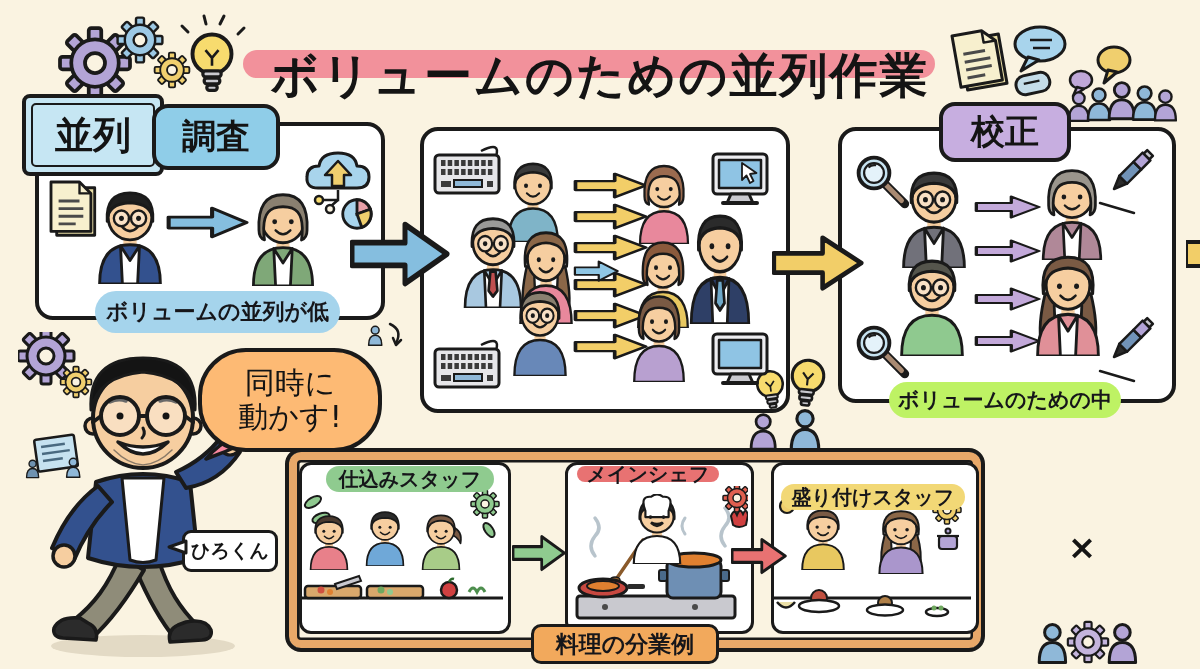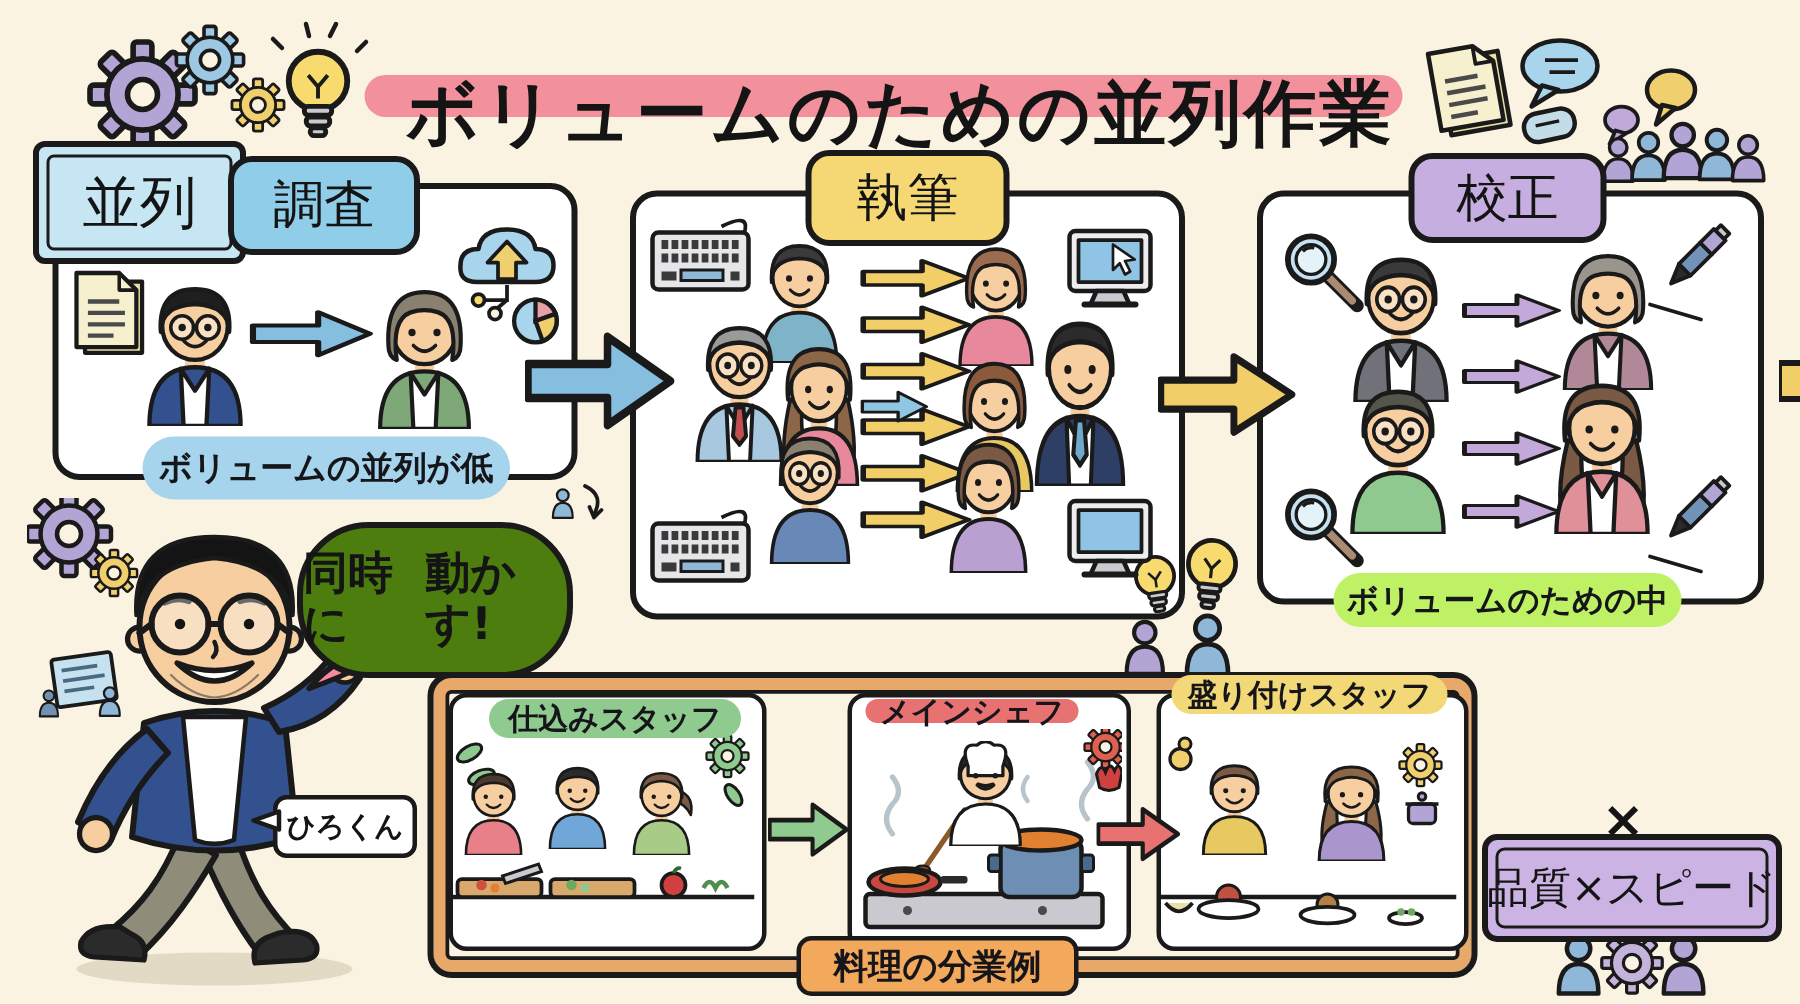--- a/index.html
+++ b/index.html
@@ -3,32 +3,32 @@
 <meta charset="utf-8">
 <style>
   html,body{margin:0;padding:0;}
   .stage{position:relative;width:1200px;height:669px;background:#FAF3E1;overflow:hidden;
          font-family:"DejaVu Sans",sans-serif;color:#141414;}
   .abs{position:absolute;}
   .panel{position:absolute;background:#fff;border:4px solid #1a1a1a;border-radius:18px;z-index:1;}
   .pill{position:absolute;display:flex;align-items:center;justify-content:center;
         font-weight:900;border-radius:999px;color:#16161a;z-index:5;white-space:nowrap;}
   .badge{position:absolute;display:flex;align-items:center;justify-content:center;
-         font-weight:400;border:4px solid #1a1a1a;z-index:5;white-space:nowrap;}
+         font-weight:700;border:4px solid #1a1a1a;z-index:5;white-space:nowrap;}
   .frame-inner{position:absolute;inset:5px;border:2.5px solid #1a1a1a;border-radius:5px;pointer-events:none;}
   .title-underline{position:absolute;left:243px;top:50px;width:692px;height:28px;
                    background:#F2919B;border-radius:14px;z-index:0;}
   .page-title{position:absolute;left:50%;top:12px;transform:translateX(-50%);
               font-size:48px;font-weight:900;letter-spacing:2px;z-index:1;white-space:nowrap;}
   .ava{z-index:3;}
   .scene{z-index:2;}
   .sect{position:absolute;background:#fff;border:3px solid #1a1a1a;border-radius:12px;z-index:2;}
-  .speech{position:absolute;left:198px;top:348px;width:176px;height:96px;background:#4d7c0f;
-          border:4px solid #1a1a1a;border-radius:48px;display:flex;flex-direction:row;
-          align-items:center;justify-content:center;z-index:7;font-weight:700;font-size:30px;line-height:1.12;}
+  .speech{position:absolute;left:198px;top:348px;width:176px;height:96px;background:#fdba74;
+          border:4px solid #1a1a1a;border-radius:48px;display:flex;flex-direction:column;
+          align-items:center;justify-content:center;z-index:7;font-weight:400;font-size:30px;line-height:1.12;}
   .name-bubble{position:absolute;left:182px;top:530px;width:90px;height:36px;background:#fff;
                border:3px solid #1a1a1a;border-radius:9px;display:flex;align-items:center;
                justify-content:center;font-size:19px;font-weight:700;z-index:7;}
   .cook-panel{position:absolute;left:285px;top:448px;width:692px;height:196px;background:#FAF3E1;
               border:4px solid #1a1a1a;border-radius:16px;z-index:1;
               box-shadow:inset 0 0 0 8px #E8A869, inset 0 0 0 10.5px #1a1a1a;}
   .times{position:absolute;left:1052px;top:527px;width:60px;text-align:center;
          font-size:34px;font-weight:900;z-index:5;}
 </style>
 </head>
@@ -202,23 +202,20 @@
       </svg></div>
   <div class="pill" style="left:95px;top:291px;width:245px;height:42px;background:#A5D4EC;font-size:22px">
     <span>ボリュームの並列が低</span>
   </div>
 
   <svg class="abs" style="left:350px;top:220px;z-index:3" width="100" height="68" viewBox="0 0 100 60" preserveAspectRatio="none">
     <use href="#barrow" color="#85BEDF"></use>
   </svg>
 
   <section class="panel" style="left:420px;top:127px;width:362px;height:278px"></section>
-  <div class="badge" style="left:537px;top:100px;width:128px;height:56px;background:#F5D873;border-radius:16px;font-size:34px">
-    <span>執筆</span>
-  </div>
   <svg class="abs scene" style="left:424px;top:131px" width="354" height="270" viewBox="0 0 354 270">
     <use href="#kbd" transform="translate(43,28)"></use>
     <use href="#kbd" transform="translate(43,222)"></use>
     <g>
       <use href="#mon" transform="translate(316,44)"></use>
       <path d="M318,32 l0,17 4.5,-4.5 3.5,7.5 3.5,-2 -3.5,-7 6.5,-1 Z" fill="#fff" stroke="#1a1a1a" stroke-width="1.8" stroke-linejoin="round"></path>
     </g>
     <use href="#mon" transform="translate(316,224)"></use>
     <g>
       <use href="#barrow" transform="translate(150,41) scale(0.74,0.45)" color="#F2CE68"></use>
@@ -501,21 +498,21 @@
   <div class="sect" style="left:299px;top:462px;width:206px;height:166px"></div>
   <div class="sect" style="left:565px;top:462px;width:183px;height:166px"></div>
   <div class="sect" style="left:771px;top:462px;width:202px;height:166px"></div>
 
   <div class="pill" style="left:326px;top:466px;width:168px;height:26px;background:#8FCB8F;font-size:20px">
     <span>仕込みスタッフ</span>
   </div>
   <div class="pill" style="left:577px;top:466px;width:142px;height:16px;background:#E87272;font-size:20px">
     <span>メインシェフ</span>
   </div>
-  <div class="pill" style="left:781px;top:450px;width:184px;height:26px;background:#F2D876;font-size:20px">
+  <div class="pill" style="left:781px;top:484px;width:184px;height:26px;background:#F2D876;font-size:20px">
     <span>盛り付けスタッフ</span>
   </div>
 
   <svg class="abs scene" style="left:301px;top:488px" width="202" height="138" viewBox="0 0 202 138">
     <g>
       <ellipse cx="12" cy="14" rx="9" ry="4.5" fill="#8FC98F" stroke="#1a1a1a" stroke-width="2" transform="rotate(-30 12 14)"></ellipse>
       <ellipse cx="20" cy="30" rx="9" ry="4.5" fill="#8FC98F" stroke="#1a1a1a" stroke-width="2" transform="rotate(-20 20 30)"></ellipse>
     </g>
     <use href="#gear" transform="translate(184,16) scale(0.5)" color="#8FCB8F"></use>
     <ellipse cx="188" cy="42" rx="8" ry="4" fill="#8FC98F" stroke="#1a1a1a" stroke-width="2" transform="rotate(55 188 42)"></ellipse>
@@ -653,24 +650,20 @@
           <circle cx="49" cy="33" r="2.6" fill="#1a1a1a" stroke="none"></circle>
           <path d="M32,42 Q40,50 48,42" fill="none" stroke-width="2.5"></path>
         </g>
       </svg></div>
 
   <div class="pill" style="left:531px;top:624px;width:182px;height:34px;background:#F2A95C;border:3.5px solid #1a1a1a;border-radius:10px;font-size:23px">
     <span>料理の分業例</span>
   </div>
 
   <div class="times">×</div>
-  <div class="badge" style="left:988px;top:556px;width:192px;height:64px;background:#CBB3E3;border-radius:10px;font-size:28px">
-    <div class="frame-inner" style="border-radius:6px"></div>
-    <span>品質×スピード</span>
-  </div>
 
   <svg class="abs" style="left:1030px;top:614px;z-index:1" width="120" height="54" viewBox="0 0 120 54">
     <use href="#sil" transform="translate(8,10) scale(1.2)" color="#8FB8D8"></use>
     <use href="#gear" transform="translate(58,28) scale(0.72)" color="#C4B4DC"></use>
     <use href="#sil" transform="translate(78,10) scale(1.2)" color="#B3A4D6"></use>
   </svg>
 
 </div>
 
 </body></html>

